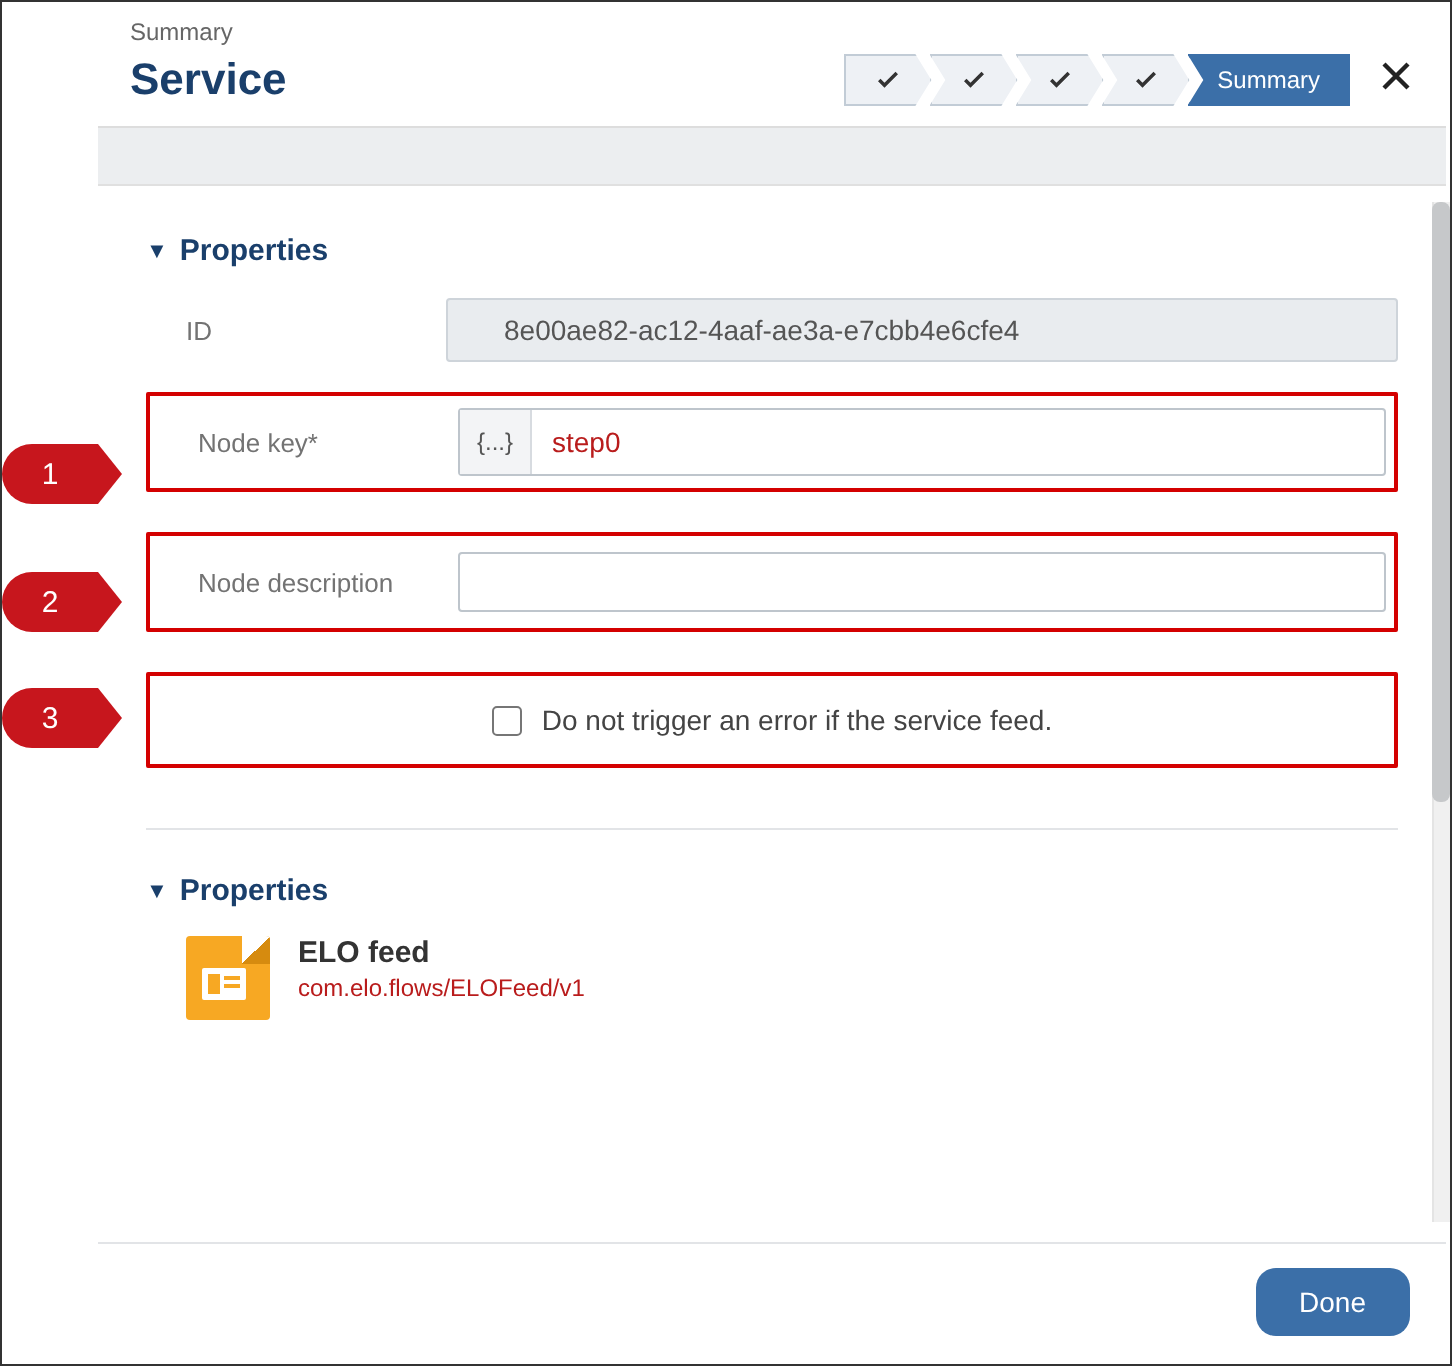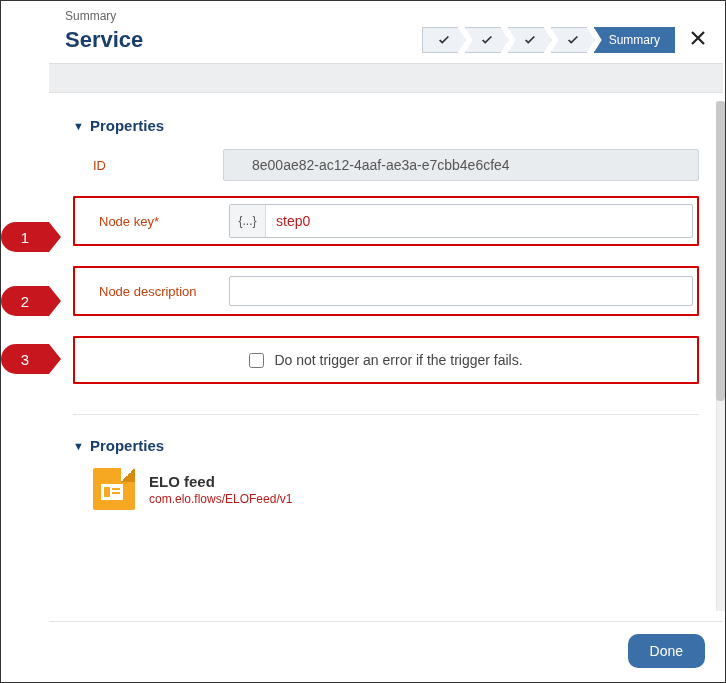--- a/index.html
+++ b/index.html
@@ -108,21 +108,21 @@
   }
   .form-row {
     display: flex;
     align-items: center;
     margin-bottom: 14px;
     min-height: 34px;
   }
   .form-label {
     width: 150px;
     font-size: 13px;
-    color: #c2410c;
+    color: #737373;
     padding-left: 20px;
   }
   .form-control {
     flex: 1;
   }
   .readonly-box {
     background: #e9ecef;
     border: 1px solid #ced4da;
     color: #555;
     font-size: 14px;
@@ -187,21 +187,20 @@
     border-radius: 1px;
   }
   .highlight-box .form-row { margin-bottom: 0; }
   .divider {
     border: none;
     border-top: 1px solid #e2e4e7;
     margin: 30px 0 22px 0;
   }
   .component-row {
     display: flex;
-    align-items: center;
     gap: 14px;
     padding-left: 20px;
     margin-top: 10px;
   }
   .comp-icon {
     width: 42px;
     height: 42px;
     background: #f7a823;
     border-radius: 2px;
     position: relative;
@@ -386,21 +385,21 @@
         <div class="form-label">Node description</div>
         <div class="form-control">
           <input class="plain-input" type="text" value="" style="">
         </div>
       </div>
     </div>
 
     <div class="highlight-box">
       <div class="checkbox-row">
         <input type="checkbox" id="errcb" style="">
-        <label for="errcb">Do not trigger an error if the trigger fails.</label>
+        <label for="errcb">Do not trigger an error if the service feed.</label>
       </div>
     </div>
 
     <hr class="divider">
 
     <div class="section-header">
       <span class="caret">▼</span>
       <span>Properties</span>
     </div>
 

